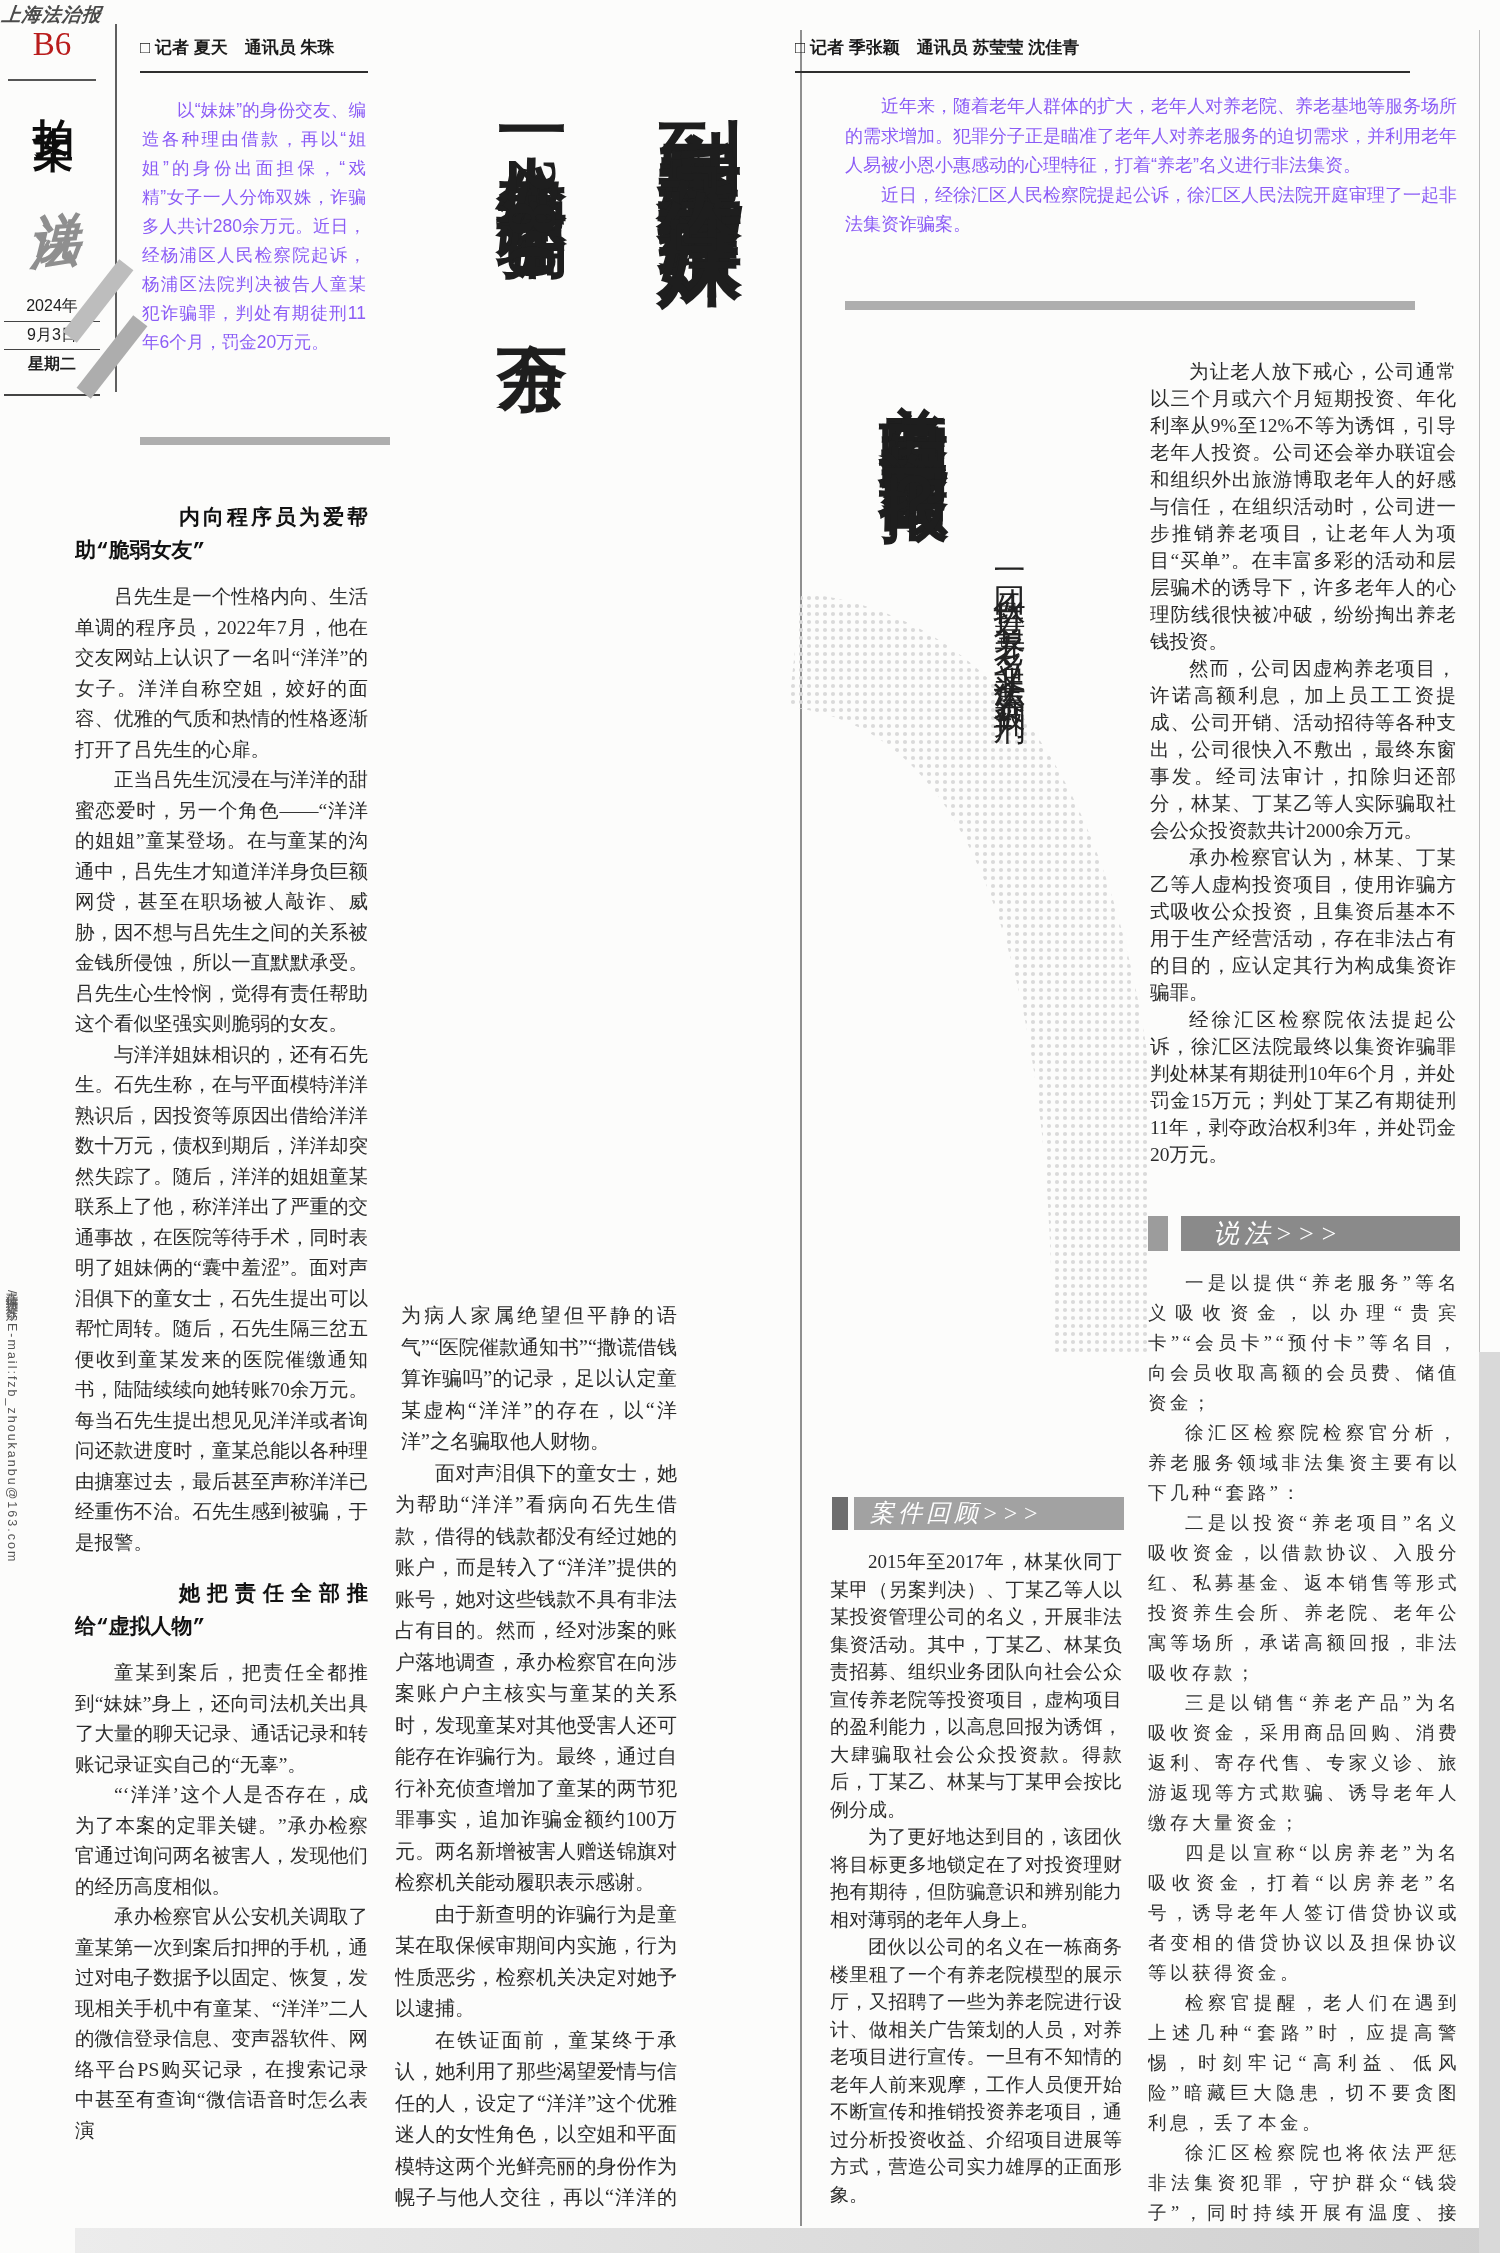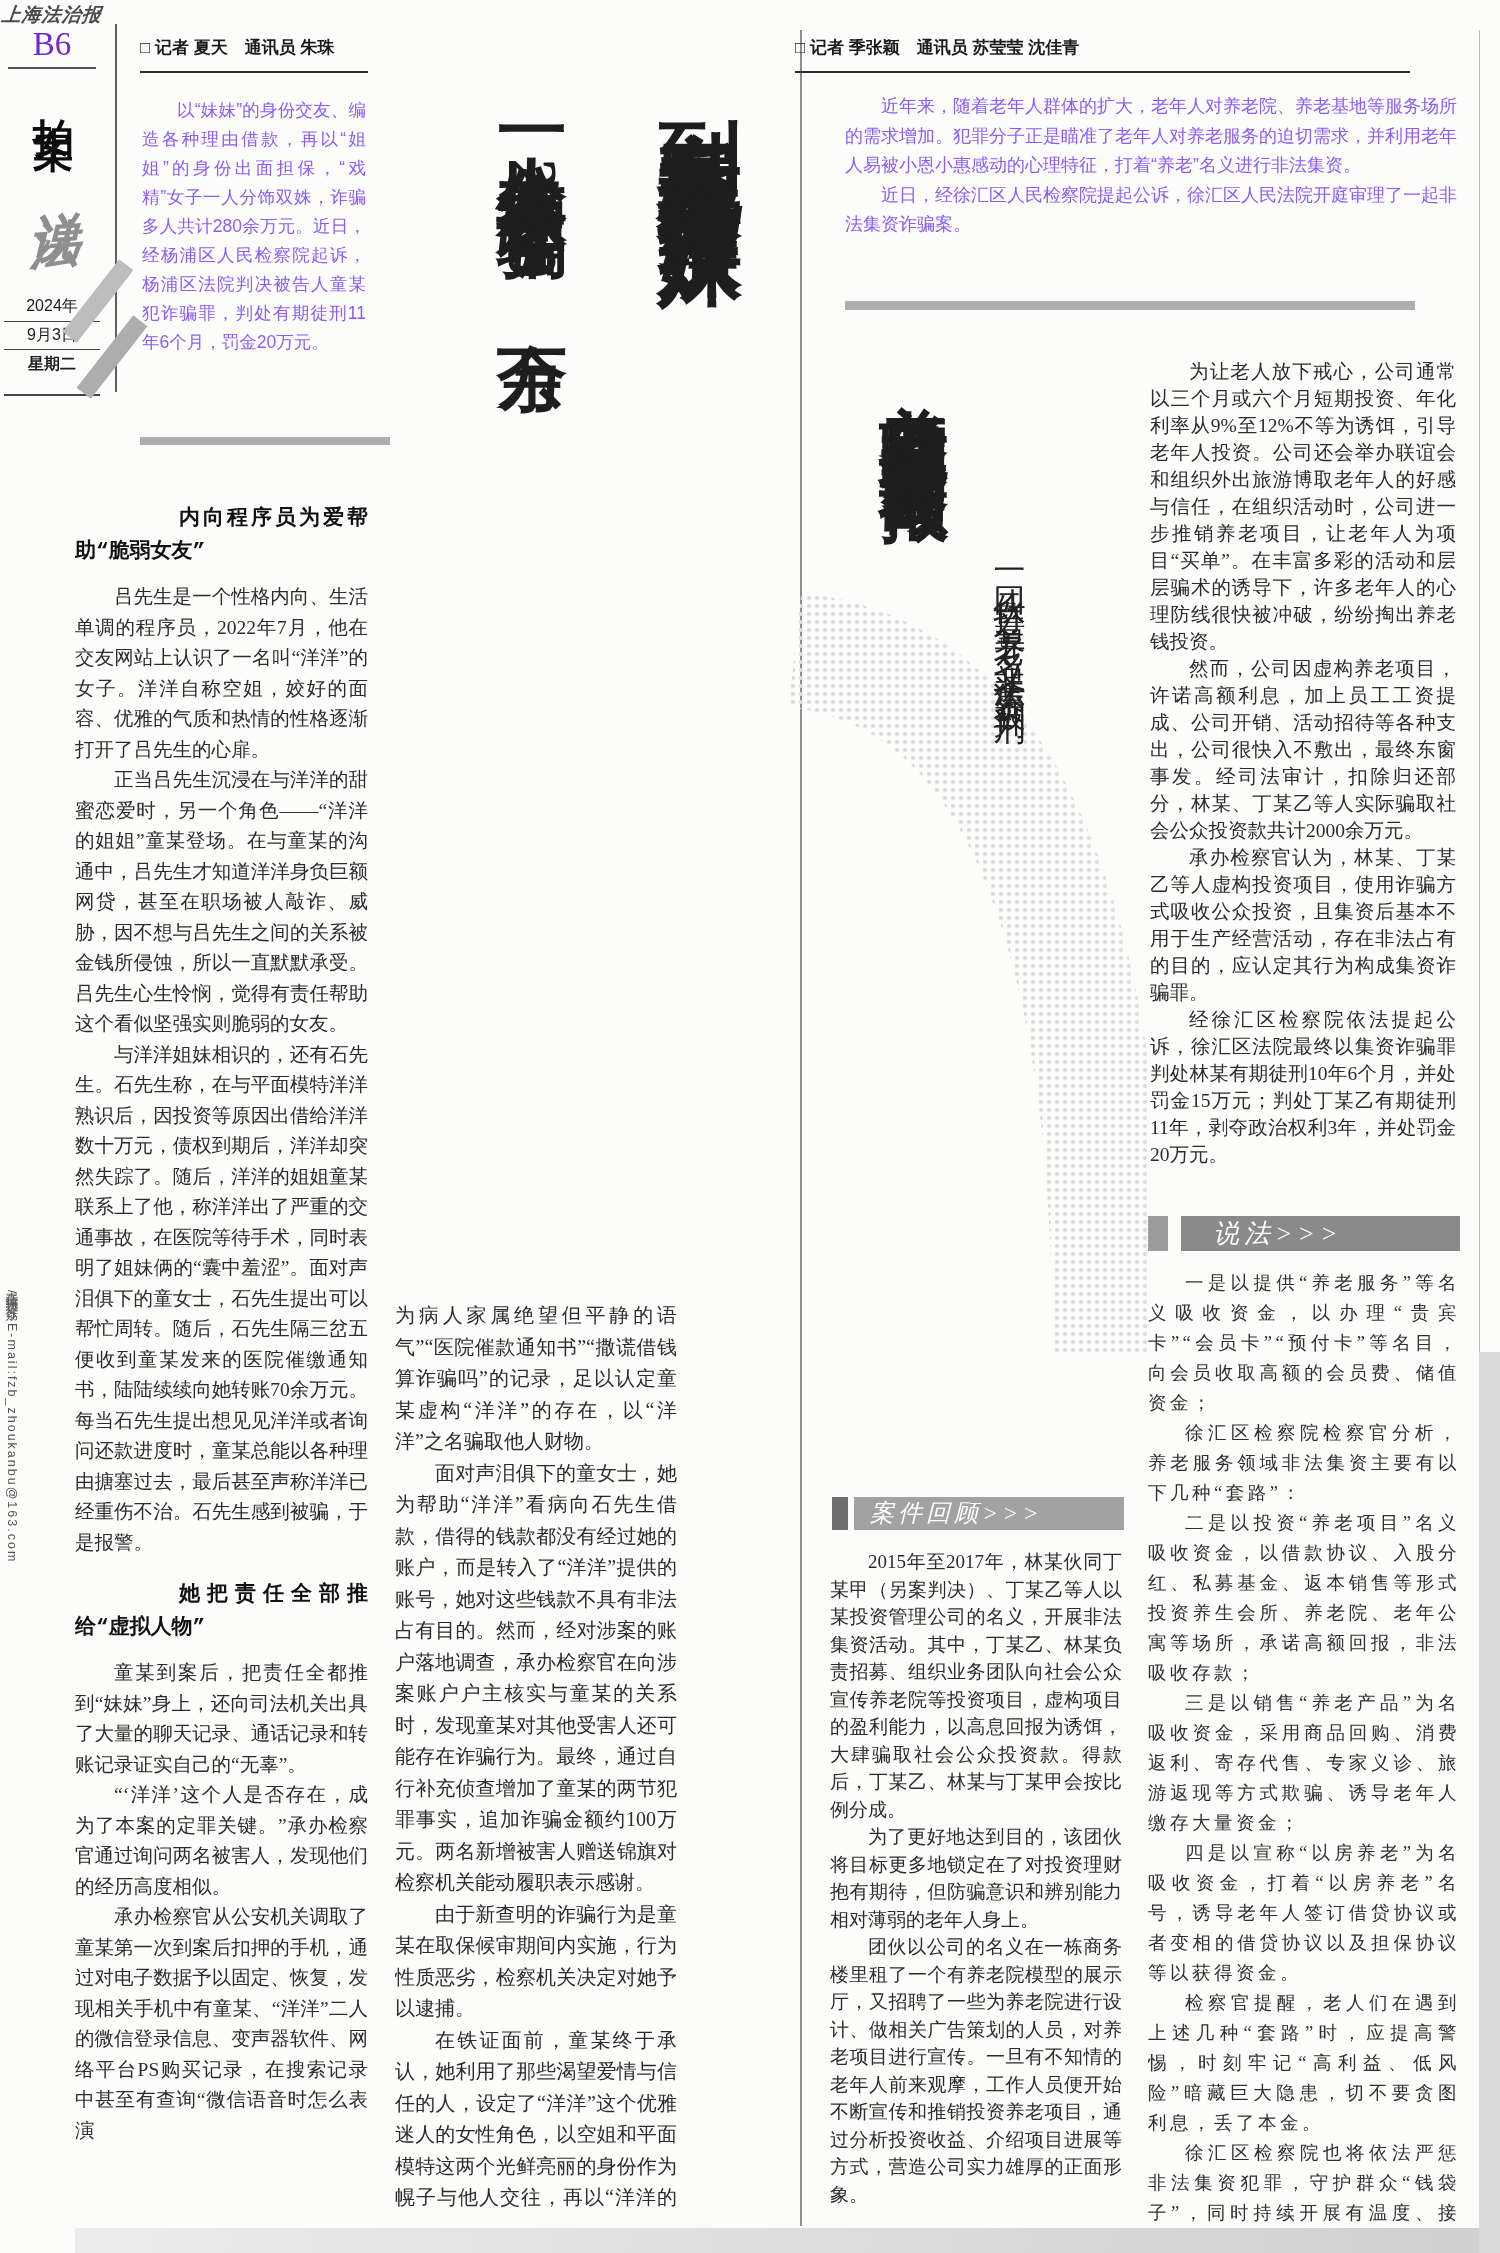--- a/index.html
+++ b/index.html
@@ -2,22 +2,22 @@
 <html><head>
 <meta charset="utf-8">
 <style>
   html,body{margin:0;padding:0;background:#e9e9e7;}
   .page{position:relative;width:1500px;height:2253px;background:#fcfcfb;margin:0 auto;
         font-family:"Liberation Serif","DejaVu Serif",serif;color:#262626;overflow:hidden;}
   .abs{position:absolute;}
   
   .paper-logo{left:2px;top:2px;width:118px;font-size:19px;font-weight:700;color:#4a4a4a;
       font-style:italic;transform:skewX(-6deg);letter-spacing:1px;white-space:nowrap;}
-  .page-no{left:8px;top:26px;width:88px;text-align:center;font-size:33px;color:#6d28d9;
-      border-bottom:2px solid #555;padding-bottom:4px;font-family:"Liberation Serif",serif;}
+  .page-no{left:8px;top:26px;width:88px;text-align:center;font-size:33px;color:#b91c1c;
+      border-bottom:2px solid #555;padding-bottom:16px;font-family:"Liberation Serif",serif;}
   .col-name1{left:27px;top:86px;writing-mode:vertical-rl;font-size:41px;font-weight:700;color:#0d0d0d;
       letter-spacing:8px;font-family:"Liberation Sans","DejaVu Sans",sans-serif;}
   .col-name2{left:22px;top:172px;writing-mode:vertical-rl;font-size:50px;color:#8f8f8f;font-weight:700;
       font-style:italic;transform:skewY(-4deg);letter-spacing:6px;}
   .date-box{left:4px;top:296px;width:96px;text-align:center;font-size:16px;color:#1d1d1d;
       font-family:"Liberation Sans","DejaVu Sans",sans-serif;}
   .date-box .mid{border-top:1px solid #444;border-bottom:1px solid #444;padding:3px 0;margin-top:4px;}
   .date-box .wk{font-weight:700;padding:4px 0 19px;border-bottom:2px solid #444;}
   .side-vline{left:115px;top:24px;width:2px;height:368px;background:#5f5f5f;}
   .slash{width:92px;height:18px;background:#bdbdbd;transform:rotate(-52deg);}
@@ -45,21 +45,21 @@
   .a1-byline{left:140px;top:36px;width:228px;}
   .a1-intro{left:142px;top:96px;width:224px;font-size:17.5px;line-height:29px;font-weight:500;}
   .a1-bar{left:140px;top:437px;width:250px;height:8px;}
   .a1-col1{left:75px;top:502px;width:293px;height:1724px;overflow:hidden;font-size:19.5px;line-height:30.5px;}
   .a1-col1 h3{font-size:21px;line-height:33px;margin:0 0 14px;text-indent:104px;font-family:Liberation Mono, monospace;}
   .a1-col1 h3.t2{margin:20px 0 14px;}
   .a1-head{left:420px;top:52px;width:372px;height:1255px;}
   .a1-head .main{font-size:84px;line-height:184px;letter-spacing:10px;}
   .a1-head .sub{font-size:70px;line-height:152px;letter-spacing:8px;padding-top:42px;}
   .a1-col2{left:395px;top:1300px;width:282px;height:910px;overflow:hidden;font-size:20px;line-height:31.5px;}
-  .a1-col2 p.cont{text-indent:0;}
+  .a1-col2 p.cont{text-indent:0;margin-left:6px;}
   
   .art-divider{left:800px;top:30px;width:1.5px;height:2196px;background:#8f8f8f;}
   
   .a2-byline{left:795px;top:36px;width:615px;}
   .a2-intro{left:845px;top:92px;width:612px;font-size:18px;line-height:29.5px;font-weight:500;}
   .a2-bar{left:845px;top:301px;width:570px;height:9px;}
   .a2-swoosh{left:790px;top:595px;width:360px;height:770px;}
   .a2-head{left:852px;top:348px;width:195px;height:1165px;}
   .a2-head .sub{font-size:32px;line-height:74px;letter-spacing:8px;padding-top:205px;font-weight:400;color:#222;}
   .a2-head .main{font-size:69px;line-height:118px;letter-spacing:6px;}

